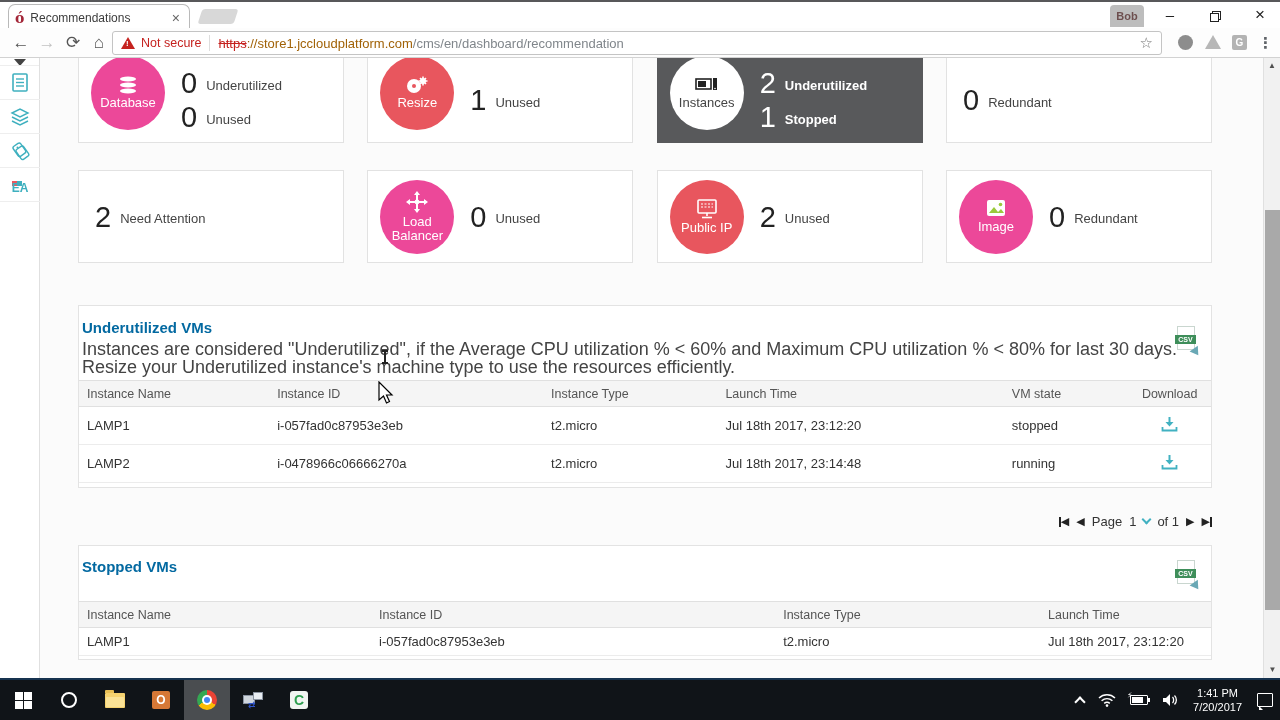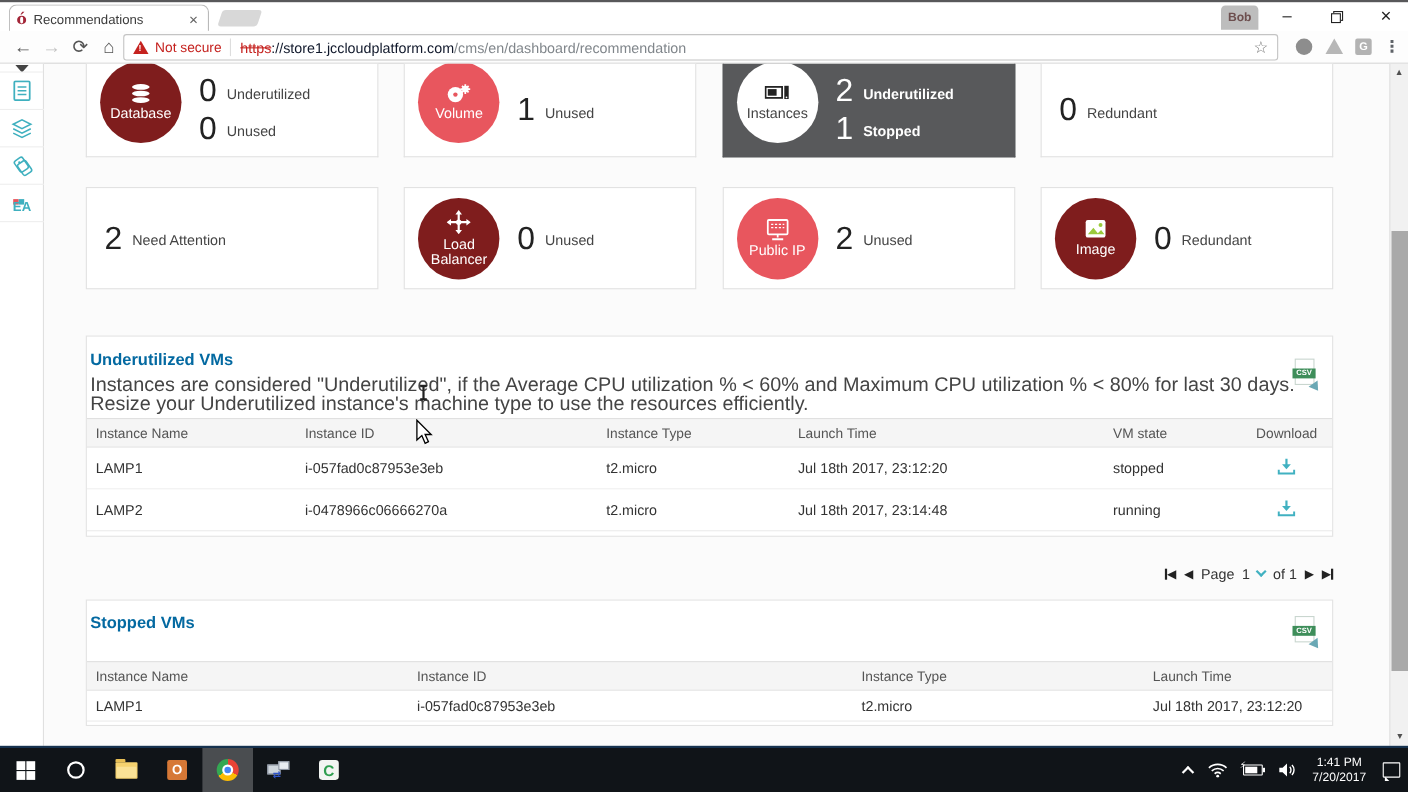--- a/index.html
+++ b/index.html
@@ -25,21 +25,21 @@
   .toolbar { position:absolute; left:0; top:28px; width:1280px; height:30px; background:#fdfdfd; border-bottom:1px solid #d2d2d2; }
   .navbtn { position:absolute; top:2px; font-size:17px; color:#555; width:26px; text-align:center; line-height:26px; }
   .navbtn.fwd { color:#c2c2c2; }
   .omnibox { position:absolute; left:112px; top:3px; width:1050px; height:24px; background:#fff; border:1px solid #c4c4c4; border-radius:3px; display:flex; align-items:center; padding:0 8px; }
   .warn-tri { width:0; height:0; border-left:7px solid transparent; border-right:7px solid transparent; border-bottom:12px solid #c5221f; position:relative; margin-right:6px; }
   .warn-tri span { position:absolute; left:-2px; top:2px; color:#fff; font-size:8px; font-weight:bold; }
   .notsecure { color:#c5221f; font-size:12.5px; margin-right:8px; }
   .url-divider { width:1px; height:16px; background:#ddd; margin-right:8px; }
   .url { font-size:13px; white-space:nowrap; }
   .url .scheme { color:#c5221f; text-decoration:line-through; }
-  .url .host { color:#0f172a; }
+  .url .host { color:#a16207; }
   .url .path { color:#80868b; }
   .star { margin-left:auto; color:#767676; font-size:15px; }
   .ext { position:absolute; top:7px; }
   .ext-circle { left:1178px; width:15px; height:15px; border-radius:50%; background:#8d8d8d; }
   .ext-tri { left:1205px; width:0; height:0; border-left:8px solid transparent; border-right:8px solid transparent; border-bottom:14px solid #b7b7b7; }
   .ext-g { left:1232px; width:15px; height:15px; background:#b3b3b3; border-radius:2px; color:#fff; font-size:10px; font-weight:bold; text-align:center; line-height:15px; }
   .menu-dots { position:absolute; left:1258px; top:2px; color:#5f6368; font-size:15px; line-height:26px; font-weight:bold; }
 
   
   .page { position:absolute; left:0; top:58px; width:1280px; height:620px; background:#fbfbfb; }
@@ -56,21 +56,21 @@
 
   
   .tile-row { display:flex; justify-content:space-between; }
   .row1 { top:0; } .row2 { top:112px; }
   .tile { width:266px; background:#fff; border:1px solid #e2e2e2; display:flex; align-items:center; overflow:hidden; position:relative; }
   .row1 .tile { height:85px; border-top:none; }
   .row2 .tile { height:93px; }
   .tile.dark { background:#58595b; border-color:#58595b; }
   .circle { width:74px; height:74px; border-radius:50%; flex:none; margin-left:12px; display:flex; flex-direction:column; align-items:center; justify-content:center; color:#fff; font-size:13px; }
   .row1 .circle { margin-top:-14px; }
-  .circle.green { background:#7f1d1d; }
+  .circle.green { background:#ec4899; }
   .circle.red { background:#e8565e; }
   .circle.white { background:#fff; color:#444; }
   .circle .clabel { text-align:center; line-height:14px; margin-top:2px; max-width:66px; }
   .stats { margin-left:16px; }
   .stat { display:flex; align-items:center; }
   .stat + .stat { margin-top:2px; }
   .count { font-size:29px; font-weight:300; color:#222; line-height:32px; }
   .slabel { font-size:13px; color:#444; margin-left:9px; margin-top:4px; }
   .tile.dark .count { color:#fff; } .tile.dark .slabel { color:#fff; font-weight:bold; }
 
@@ -241,21 +241,21 @@
           </div>
         </div>
         <div class="tile">
           <div class="circle red">
             <svg width="22" height="18" viewBox="0 0 22 18">
                 <circle cx="8" cy="10" r="7" fill="#fff"></circle>
                 <circle cx="8" cy="10" r="2" fill="#e8565e"></circle>
                 <circle cx="17" cy="5" r="3" fill="#fff"></circle>
                 <path d="M17 0.5 v9 M12.5 5 h9 M14 2 l6 6 M14 8 l6 -6" stroke="#fff" stroke-width="1.6"></path>
               </svg>
-            <span class="clabel">Volume</span>
+            <span class="clabel">Resize</span>
           </div>
           <div class="stats">
             <div class="stat">
                 <span class="count">1</span>
                 <span class="slabel">Unused</span>
               </div>
           </div>
         </div>
         <div class="tile dark">
           <div class="circle white">

